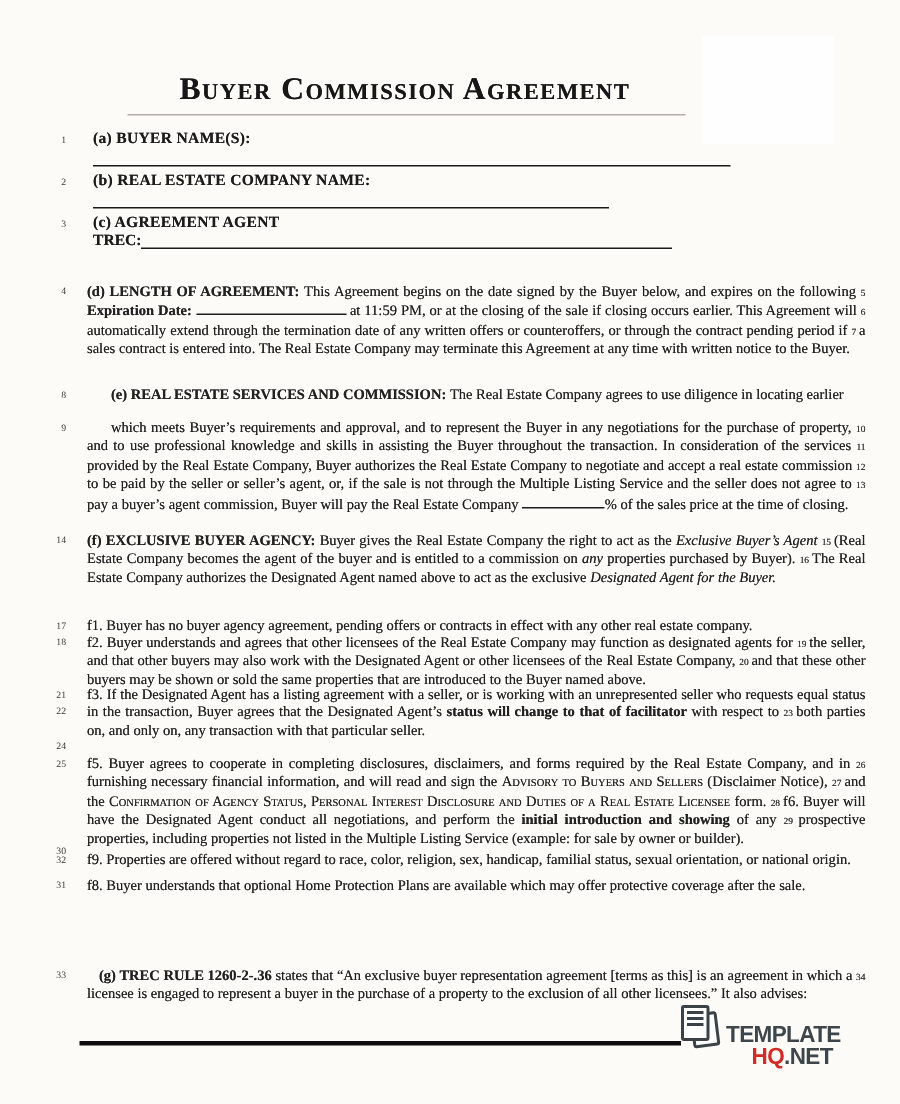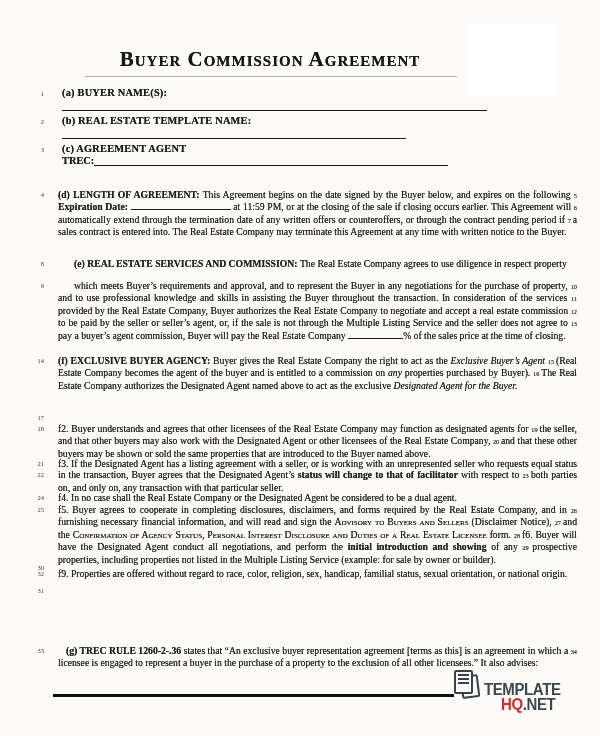--- a/index.html
+++ b/index.html
@@ -70,21 +70,21 @@
 
 <div class="mcol" style="top:88px">
     <div>1</div>
   </div>
 <div class="form-label" style="top:87px">(a) BUYER NAME(S):</div>
 <div class="fill fillA"></div>
 
 <div class="mcol" style="top:116px">
     <div>2</div>
   </div>
-<div class="form-label" style="top:115px">(b) REAL ESTATE TEMPLATE NAME:</div>
+<div class="form-label" style="top:115px">(b) REAL ESTATE COMPANY NAME:</div>
 <div class="fill fillB"></div>
 
 <div class="mcol" style="top:144px">
     <div>3</div>
   </div>
 <div class="form-label" style="top:143px">(c) AGREEMENT AGENT</div>
 <div class="name-row">
   <span class="lbl">TREC:</span>
   <span class="blank"></span>
 </div>
@@ -92,73 +92,74 @@
 <div class="block" style="top:189px">
   <div class="mcol" style="top:0">
       <div>4</div>
     </div>
     <div class="txt"><span class="r-b">(d) LENGTH OF AGREEMENT: </span><span>This Agreement begins on the date signed by the Buyer below, and expires on the following </span><span class="r-n">5 </span><span class="r-b">Expiration Date: </span><span class="r-u" style="width: 100px;"></span><span> at 11:59 PM, or at the closing of the sale if closing occurs earlier. This Agreement will </span><span class="r-n">6 </span><span>automatically extend through the termination date of any written offers or counteroffers, or through the contract pending period if </span><span class="r-n">7 </span><span>a sales contract is entered into. The Real Estate Company may terminate this Agreement at any time with written notice to the Buyer.</span></div>
 </div>
 <div class="block ind1" style="top:258px">
   <div class="mcol" style="top:0">
       <div>8</div>
     </div>
-    <div class="txt"><span class="r-b">(e) REAL ESTATE SERVICES AND COMMISSION: </span><span>The Real Estate Company agrees to use diligence in respect property</span></div>
+    <div class="txt"><span class="r-b">(e) REAL ESTATE SERVICES AND COMMISSION: </span><span>The Real Estate Company agrees to use diligence in locating earlier</span></div>
 </div>
 <div class="block ind1" style="top:280px">
   <div class="mcol" style="top:0">
       <div>9</div>
     </div>
     <div class="txt"><span>which meets Buyer’s requirements and approval, and to represent the Buyer in any negotiations for the purchase of property, </span><span class="r-n">10 </span><span>and to use professional knowledge and skills in assisting the Buyer throughout the transaction. In consideration of the services </span><span class="r-n">11 </span><span>provided by the Real Estate Company, Buyer authorizes the Real Estate Company to negotiate and accept a real estate commission </span><span class="r-n">12 </span><span>to be paid by the seller or seller’s agent, or, if the sale is not through the Multiple Listing Service and the seller does not agree to </span><span class="r-n">13 </span><span>pay a buyer’s agent commission, Buyer will pay the Real Estate Company </span><span class="r-u" style="width: 55px;"></span><span>% of the sales price at the time of closing.</span></div>
 </div>
 <div class="block" style="top:355px">
   <div class="mcol" style="top:0">
       <div>14</div>
     </div>
     <div class="txt"><span class="r-b">(f) EXCLUSIVE BUYER AGENCY: </span><span>Buyer gives the Real Estate Company the right to act as the </span><span class="r-i">Exclusive Buyer’s Agent </span><span class="r-n">15 </span><span>(Real Estate Company becomes the agent of the buyer and is entitled to a commission on </span><span class="r-i">any</span><span> properties purchased by Buyer). </span><span class="r-n">16 </span><span>The Real Estate Company authorizes the Designated Agent named above to act as the exclusive </span><span class="r-i">Designated Agent for the Buyer.</span></div>
 </div>
 <div class="block" style="top:412px">
   <div class="mcol" style="top:0">
       <div>17</div>
     </div>
+    <div class="txt"><span>f1. Buyer has no buyer agency agreement, pending offers or contracts in effect with any other real estate company.</span></div>
 </div>
 <div class="block" style="top:423px">
   <div class="mcol" style="top:0">
       <div>18</div>
     </div>
     <div class="txt"><span>f2. Buyer understands and agrees that other licensees of the Real Estate Company may function as designated agents for </span><span class="r-n">19 </span><span>the seller, and that other buyers may also work with the Designated Agent or other licensees of the Real Estate Company, </span><span class="r-n">20 </span><span>and that these other buyers may be shown or sold the same properties that are introduced to the Buyer named above.</span></div>
 </div>
 <div class="block" style="top:458px">
   <div class="mcol" style="top:0">
       <div>21</div>
       <div>22</div>
     </div>
     <div class="txt"><span>f3. If the Designated Agent has a listing agreement with a seller, or is working with an unrepresented seller who requests equal status in the transaction, Buyer agrees that the Designated Agent’s </span><span class="r-b">status will change to that of facilitator</span><span> with respect to </span><span class="r-n">23 </span><span>both parties on, and only on, any transaction with that particular seller.</span></div>
 </div>
 <div class="block" style="top:492px">
   <div class="mcol" style="top:0">
       <div>24</div>
     </div>
-    <div class="txt"><span>f4. In no case shall the Real Estate Company or the Designated Agent be considered to be a dual agent.</span></div>
 </div>
 <div class="block" style="top:504px">
   <div class="mcol" style="top:0">
       <div>25</div>
     </div>
     <div class="txt"><span>f5. Buyer agrees to cooperate in completing disclosures, disclaimers, and forms required by the Real Estate Company, and in </span><span class="r-n">26 </span><span>furnishing necessary financial information, and will read and sign the </span><span class="r-isc">Advisory to Buyers and Sellers</span><span> (Disclaimer Notice), </span><span class="r-n">27 </span><span>and the </span><span class="r-isc">Confirmation of Agency Status, Personal Interest Disclosure and Duties of a Real Estate Licensee</span><span> form. </span><span class="r-n">28 </span><span>f6. Buyer will have the Designated Agent conduct all negotiations, and perform the </span><span class="r-b">initial introduction and showing</span><span> of any </span><span class="r-n">29 </span><span>prospective properties, including properties not listed in the Multiple Listing Service (example: for sale by owner or builder).</span></div>
 </div>
 <div class="block" style="top:562px">
   <div class="mcol" style="top:0">
       <div>30</div>
     </div>
 </div>
 <div class="block" style="top:585px">
   <div class="mcol" style="top:0">
       <div>31</div>
     </div>
+    <div class="txt"><span>f8. Buyer understands that optional Home Protection Plans are available which may offer protective coverage after the sale.</span></div>
 </div>
 <div class="block" style="top:568px">
   <div class="mcol" style="top:0">
       <div>32</div>
     </div>
     <div class="txt"><span>f9. Properties are offered without regard to race, color, religion, sex, handicap, familial status, sexual orientation, or national origin.</span></div>
 </div>
 <div class="block ind2" style="top:645px">
   <div class="mcol" style="top:0">
       <div>33</div>

